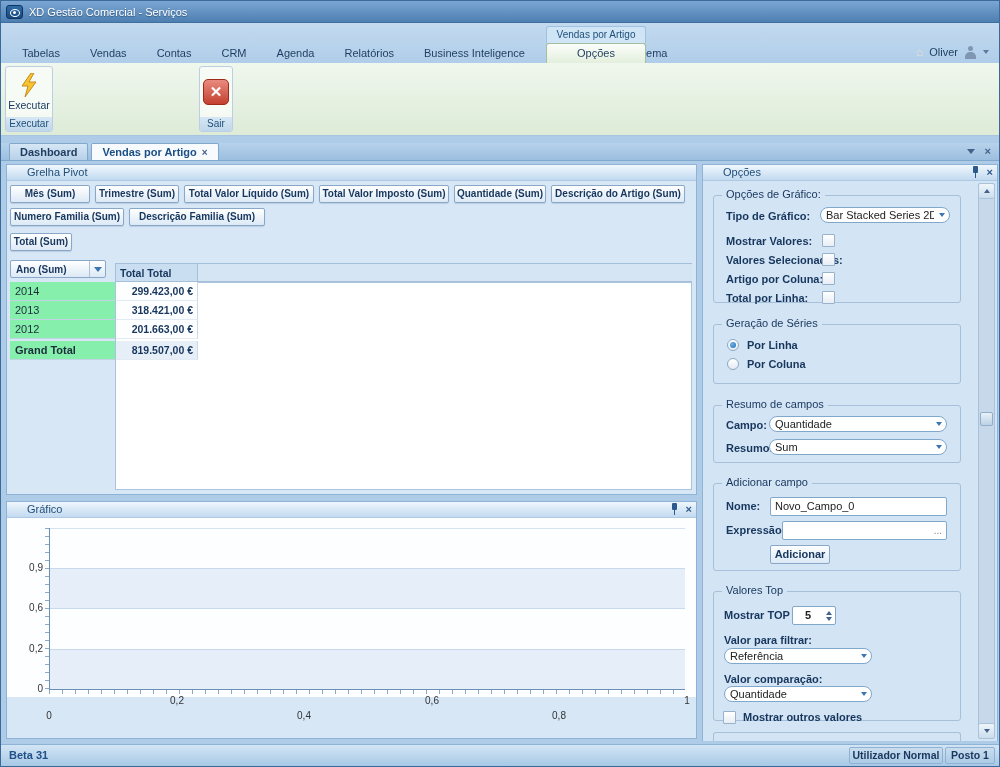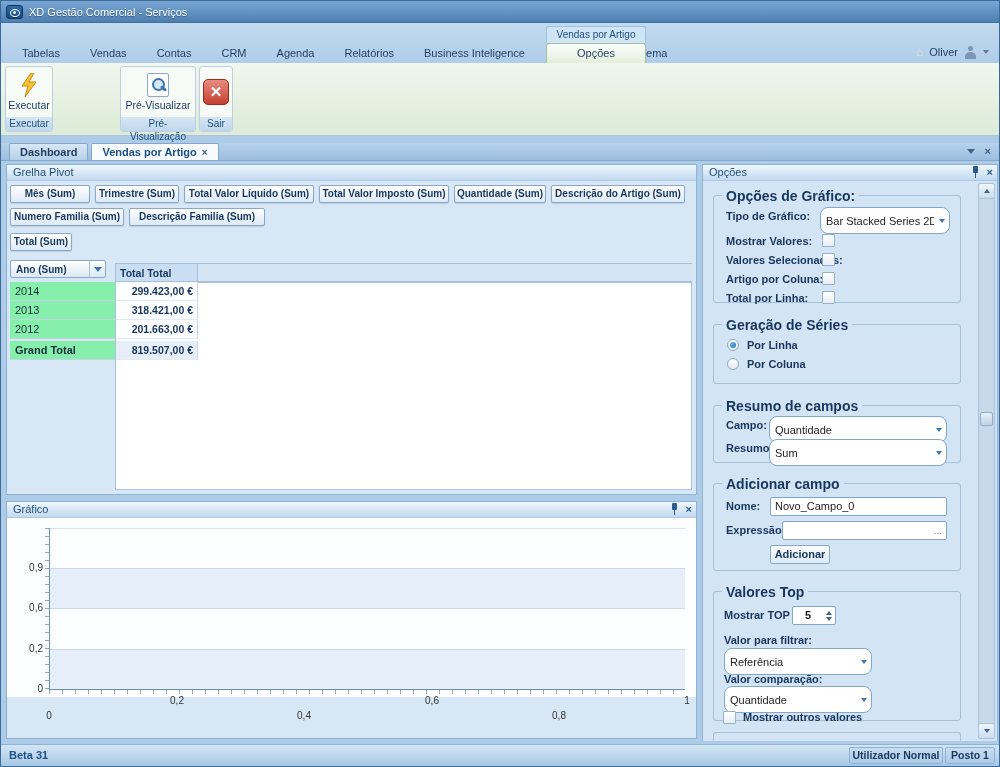--- a/index.html
+++ b/index.html
@@ -43,21 +43,21 @@
 .doctabs{position:absolute;left:0;top:142px;right:0;height:18px;background:linear-gradient(#B7D2EB,#9CBEDF);border-bottom:1px solid #7FA8CC;display:flex;align-items:flex-end;padding-left:8px}
 .dtab{height:17px;display:flex;align-items:center;gap:5px;padding:0 10px;font-size:11px;font-weight:bold;color:#1E3C5F;border:1px solid #7FA8CC;border-bottom:none;border-radius:2px 2px 0 0;margin-right:3px}
 .dtab.inactive{background:linear-gradient(#D6E7F5,#B7D0E8)}
 .dtab.active{background:#F7FBFE;color:#1A4E84}
 .dtab .x{font-weight:bold;color:#44618C;font-size:10px}
 .doctabs-icons{position:absolute;right:8px;top:3px;display:flex;gap:10px;align-items:center}
 .doctabs-icons .dn{width:0;height:0;border-left:4px solid transparent;border-right:4px solid transparent;border-top:5px solid #44618C}
 .doctabs-icons .cx{color:#44618C;font-weight:bold;font-size:11px;line-height:11px}
 
 .panel{position:absolute;border:1px solid #8FB3D4;background:#D7E7F6}
-.panel-hd{height:16px;background:linear-gradient(#F0F7FD,#C2DAF0);border-bottom:1px solid #AFC9E2;font-size:11px;color:#1F4E79;line-height:15px;padding:0 6px;position:relative}
+.panel-hd{height:16px;background:linear-gradient(#F0F7FD,#C2DAF0);border-bottom:1px solid #AFC9E2;font-size:11px;color:#1F4E79;line-height:15px;padding:0 20px;position:relative}
 .panel-hd .hicons{position:absolute;right:4px;top:1px;display:flex;gap:7px;align-items:center}
 .pinicon{display:inline-block;width:9px;height:12px;position:relative}
 .pinicon::before{content:"";position:absolute;left:2px;top:0;width:5px;height:7px;background:#2C5A8C;border-radius:1px}
 .pinicon::after{content:"";position:absolute;left:4px;top:7px;width:1px;height:5px;background:#2C5A8C}
 .hx{color:#2C5A8C;font-weight:bold;font-size:11px;line-height:12px}
 
 .fieldbtn{position:absolute;height:18px;background:linear-gradient(#FFFFFF,#DCE9F5);border:1px solid #89A8C8;border-radius:2px;font-size:10px;font-weight:bold;color:#17365D;text-align:center;line-height:16px;box-shadow:0 1px 1px rgba(120,150,180,.3);white-space:nowrap;overflow:hidden}
 .dropband{position:absolute;background:#D2E3F4;font-size:11px;color:#7FA8CF;text-align:center;line-height:18px}
 .anofield{position:absolute;height:18px;background:linear-gradient(#FFFFFF,#DCE9F5);border:1px solid #89A8C8;border-radius:2px;font-size:10px;font-weight:bold;color:#17365D;display:flex;align-items:center}
 .anofield .lbl{flex:1;padding-left:5px}
@@ -74,23 +74,23 @@
 .gline{position:absolute;left:42px;right:11px;height:1px;background:#C7D9EC}
 .yax{position:absolute;left:42px;top:10px;width:1px;height:161px;background:#6E8FB4}
 .xax{position:absolute;left:42px;right:11px;top:171px;height:1px;background:#6E8FB4}
 .ytickstrip{position:absolute;left:38px;top:10px;width:4px;height:161px;background:repeating-linear-gradient(to bottom,#8FA9C4 0 1px,transparent 1px 8px)}
 .xtickstrip{position:absolute;left:42px;right:11px;top:172px;height:4px;background:repeating-linear-gradient(to right,#8FA9C4 0 1px,transparent 1px 13px)}
 .ylab{position:absolute;width:30px;text-align:right;font-size:10px;color:#333}
 .xlab{position:absolute;width:30px;text-align:center;font-size:10px;color:#333}
 
 .optbody{position:relative;height:560px;background:#D3E4F4;overflow:hidden}
 .grp{position:absolute;left:10px;width:248px;border:1px solid #A6C0DA;border-radius:3px}
-.grp .legend{position:absolute;top:-8px;left:8px;background:#D3E4F4;padding:0 4px;font-size:14px;font-weight:bold;color:#17365D;white-space:nowrap}
+.grp .legend{position:absolute;top:-8px;left:8px;background:#D3E4F4;padding:0 4px;font-size:11px;font-weight:normal;color:#17365D;white-space:nowrap}
 .olabel{position:absolute;font-size:11px;font-weight:bold;color:#17365D;white-space:nowrap}
-.dropdown{position:absolute;height:27px;background:#fff;border:1px solid #7FA8CC;border-radius:8px;display:flex;align-items:center}
+.dropdown{position:absolute;height:16px;background:#fff;border:1px solid #7FA8CC;border-radius:8px;display:flex;align-items:center}
 .dropdown .val{flex:1;font-size:11px;color:#222;padding-left:5px;white-space:nowrap;overflow:hidden}
 .dropdown .arr{width:15px;display:flex;align-items:center;justify-content:center}
 .dropdown .arr .tri{border-top-color:#3C76B0;border-top-width:4px;border-left-width:3px;border-right-width:3px}
 .chk{position:absolute;width:13px;height:13px;background:linear-gradient(#FFF,#E8EEF4);border:1px solid #98B2CC;border-radius:1px}
 .radio{position:absolute;width:12px;height:12px;border-radius:50%;background:linear-gradient(#FFF,#E4EBF2);border:1px solid #8CA8C4}
 .radio.sel::before{content:"";position:absolute;left:2px;top:2px;width:6px;height:6px;border-radius:50%;background:radial-gradient(circle at 35% 35%,#6FB3E8,#1F6BB5)}
 .tinput{position:absolute;height:19px;background:#fff;border:1px solid #7FA8CC;border-radius:2px;font-size:11px;color:#222;padding:0 4px;line-height:17px;display:flex;align-items:center}
 .tinput .flex1{flex:1}
 .tinput .ell{color:#888;font-size:10px}
 .obtn{position:absolute;height:19px;background:linear-gradient(#FDFEFF,#DCE9F5);border:1px solid #89A8C8;border-radius:2px;font-size:11px;font-weight:bold;color:#17365D;text-align:center;line-height:17px}
@@ -146,29 +146,20 @@
     <div class="rgrp" style="left:4px;width:48px">
       <div class="btnrow">
         <div class="rbtn">
           <svg width="20" height="24" viewBox="0 0 20 24">
               <polygon points="12,0 3,13 9,13 6,24 17,9 10,9 15,0" fill="#F7C431" stroke="#C98A1C" stroke-width="1"></polygon>
             </svg>
           <span>Executar</span>
         </div>
       </div>
       <div class="glabel">Executar</div>
-    </div>
-    <div class="rgrp" style="left:119px;width:76px">
-      <div class="btnrow">
-        <div class="rbtn">
-          <div class="previcon"></div>
-          <span>Pré-Visualizar</span>
-        </div>
-      </div>
-      <div class="glabel">Pré-Visualização</div>
     </div>
     <div class="rgrp" style="left:198px;width:34px">
       <div class="btnrow">
         <div class="rbtn">
           <div class="exiticon">✕</div>
         </div>
       </div>
       <div class="glabel">Sair</div>
     </div>
   </div>

